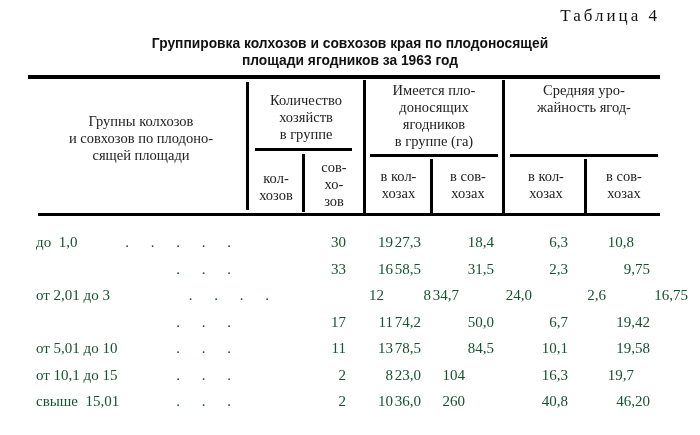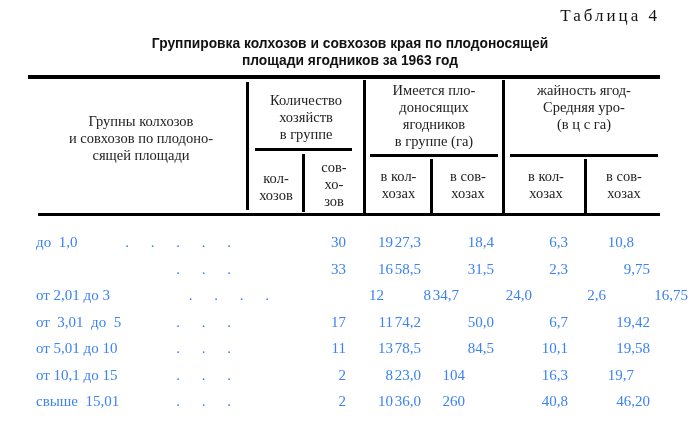--- a/index.html
+++ b/index.html
@@ -5,21 +5,21 @@
   html, body { margin:0; padding:0; background:#ffffff; }
   body { width:700px; height:435px; position:relative; overflow:hidden;
          font-family:"Liberation Serif","DejaVu Serif",serif; color:#111; }
   .abs { position:absolute; }
   .table-label { right:40px; top:6px; font-size:17px; letter-spacing:3px; }
   .caption { left:0; width:700px; text-align:center; top:34px; font-size:15px; font-weight:bold;
              line-height:17px; font-family:"Liberation Sans Narrow","Liberation Sans",sans-serif; transform:scaleX(0.92); }
   .hline { position:absolute; background:#000; }
   .vline { position:absolute; background:#000; width:3px; }
   .hdr { position:absolute; text-align:center; font-size:14.5px; line-height:17px; color:#222; }
-  .row { position:absolute; left:0; width:700px; height:26px; font-size:15px; color:#3b82f6; }
+  .row { position:absolute; left:0; width:700px; height:26px; font-size:15px; color:#14532d; }
   .cell { position:absolute; top:0; white-space:pre; }
   .r { text-align:right; }
   .dots { letter-spacing:9px; }
 </style>
 </head>
 <body>
 
 <div class="abs table-label">Таблица 4</div>
 <div class="abs caption">
   <div>Группировка колхозов и совхозов края по плодоносящей</div>
@@ -65,23 +65,22 @@
 </div>
 <div class="hdr" style="left:367px; width:63px; top:168px;">
   <div>в кол-</div>
   <div>хозах</div>
 </div>
 <div class="hdr" style="left:434px; width:68px; top:168px;">
   <div>в сов-</div>
   <div>хозах</div>
 </div>
 <div class="hdr" style="left:506px; width:156px; top:82px;">
+  <div>Средняя уро-</div>
   <div>жайность ягод-</div>
-  <div>Средняя уро-</div>
-  <div>(в ц с га)</div>
 </div>
 <div class="hdr" style="left:508px; width:76px; top:168px;">
   <div>в кол-</div>
   <div>хозах</div>
 </div>
 <div class="hdr" style="left:588px; width:72px; top:168px;">
   <div>в сов-</div>
   <div>хозах</div>
 </div>
 
@@ -109,21 +108,20 @@
       <span class="cell" style="left: 36px;">от 2,01 до 3</span>
       <span class="cell dots" style="right: 460px;">. . . .</span>
       <span class="cell r" style="right: 354px;">12</span>
       <span class="cell r" style="right: 307px;">8</span>
       <span class="cell r" style="right: 279px;">34,7</span>
       <span class="cell r" style="right: 206px;">24,0</span>
       <span class="cell r" style="right: 132px;">2,6</span>
       <span class="cell r" style="right: 50px;">16,75</span>
     </div>
     <div class="row" style="top: 313.5px;">
-      <span class="cell" style="left: 36px;">от  3,01  до  5</span>
       <span class="cell dots" style="right: 460px;">. . .</span>
       <span class="cell r" style="right: 354px;">17</span>
       <span class="cell r" style="right: 307px;">11</span>
       <span class="cell r" style="right: 279px;">74,2</span>
       <span class="cell r" style="right: 206px;">50,0</span>
       <span class="cell r" style="right: 132px;">6,7</span>
       <span class="cell r" style="right: 50px;">19,42</span>
     </div>
     <div class="row" style="top: 340px;">
       <span class="cell" style="left: 36px;">от 5,01 до 10</span>

